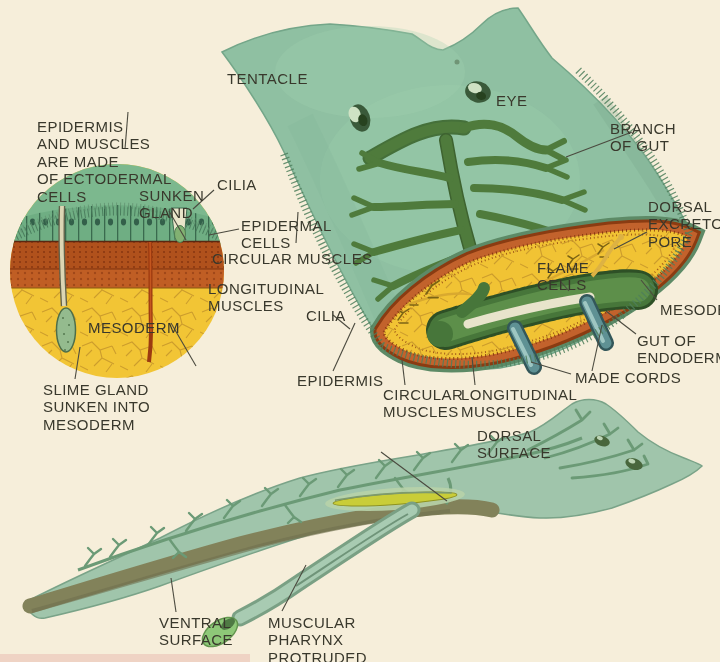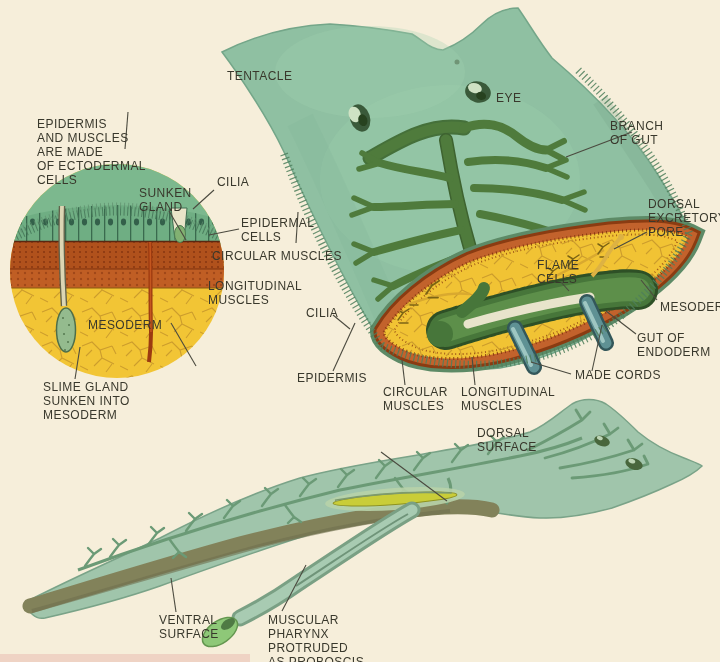--- a/index.html
+++ b/index.html
@@ -1,19 +1,19 @@
 <!DOCTYPE html>
 <html><head>
 <meta charset="utf-8">
 <style>
   html,body{margin:0;padding:0;background:#e8e0cc;}
   .stage{position:relative;width:720px;height:662px;background:#f6eeda;overflow:hidden;
          font-family:"Liberation Sans",sans-serif;}
   .stage svg{position:absolute;left:0;top:0;}
-  .lbl{position:absolute;font-size:12px;line-height:1.16;letter-spacing:.45px;
+  .lbl{position:absolute;font-size:15px;line-height:1.16;letter-spacing:.45px;
        color:#39382c;white-space:pre-line;font-weight:400;}
 </style>
 </head>
 <body>
 
 <div class="stage">
 <svg width="720" height="662" viewBox="0 0 720 662">
   <defs>
     <clipPath id="cir">
           <circle cx="117" cy="271" r="107"></circle>

